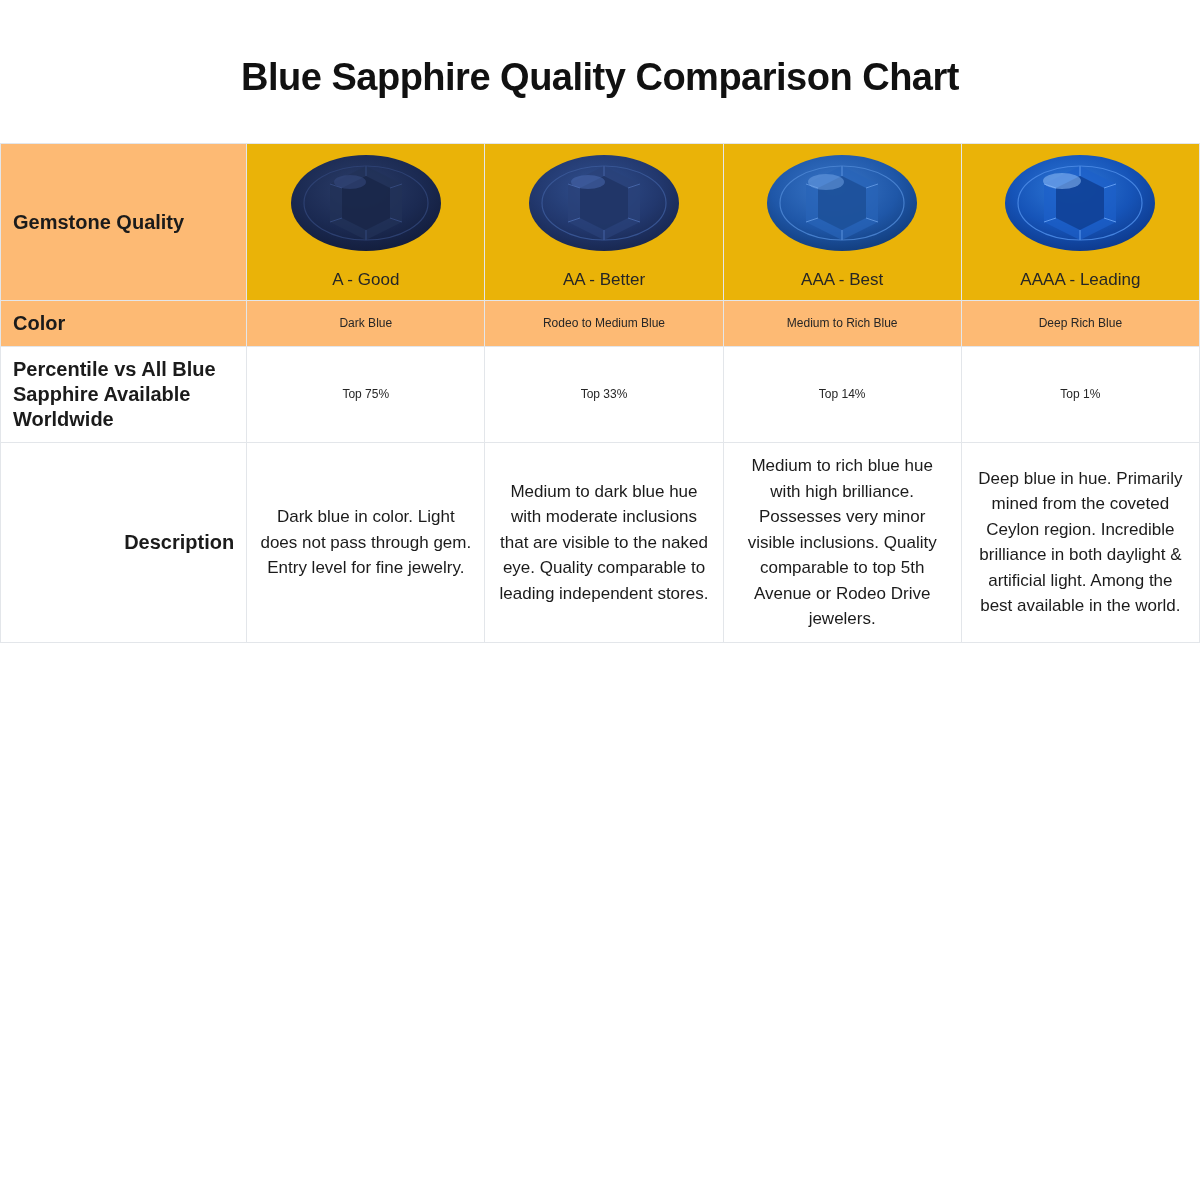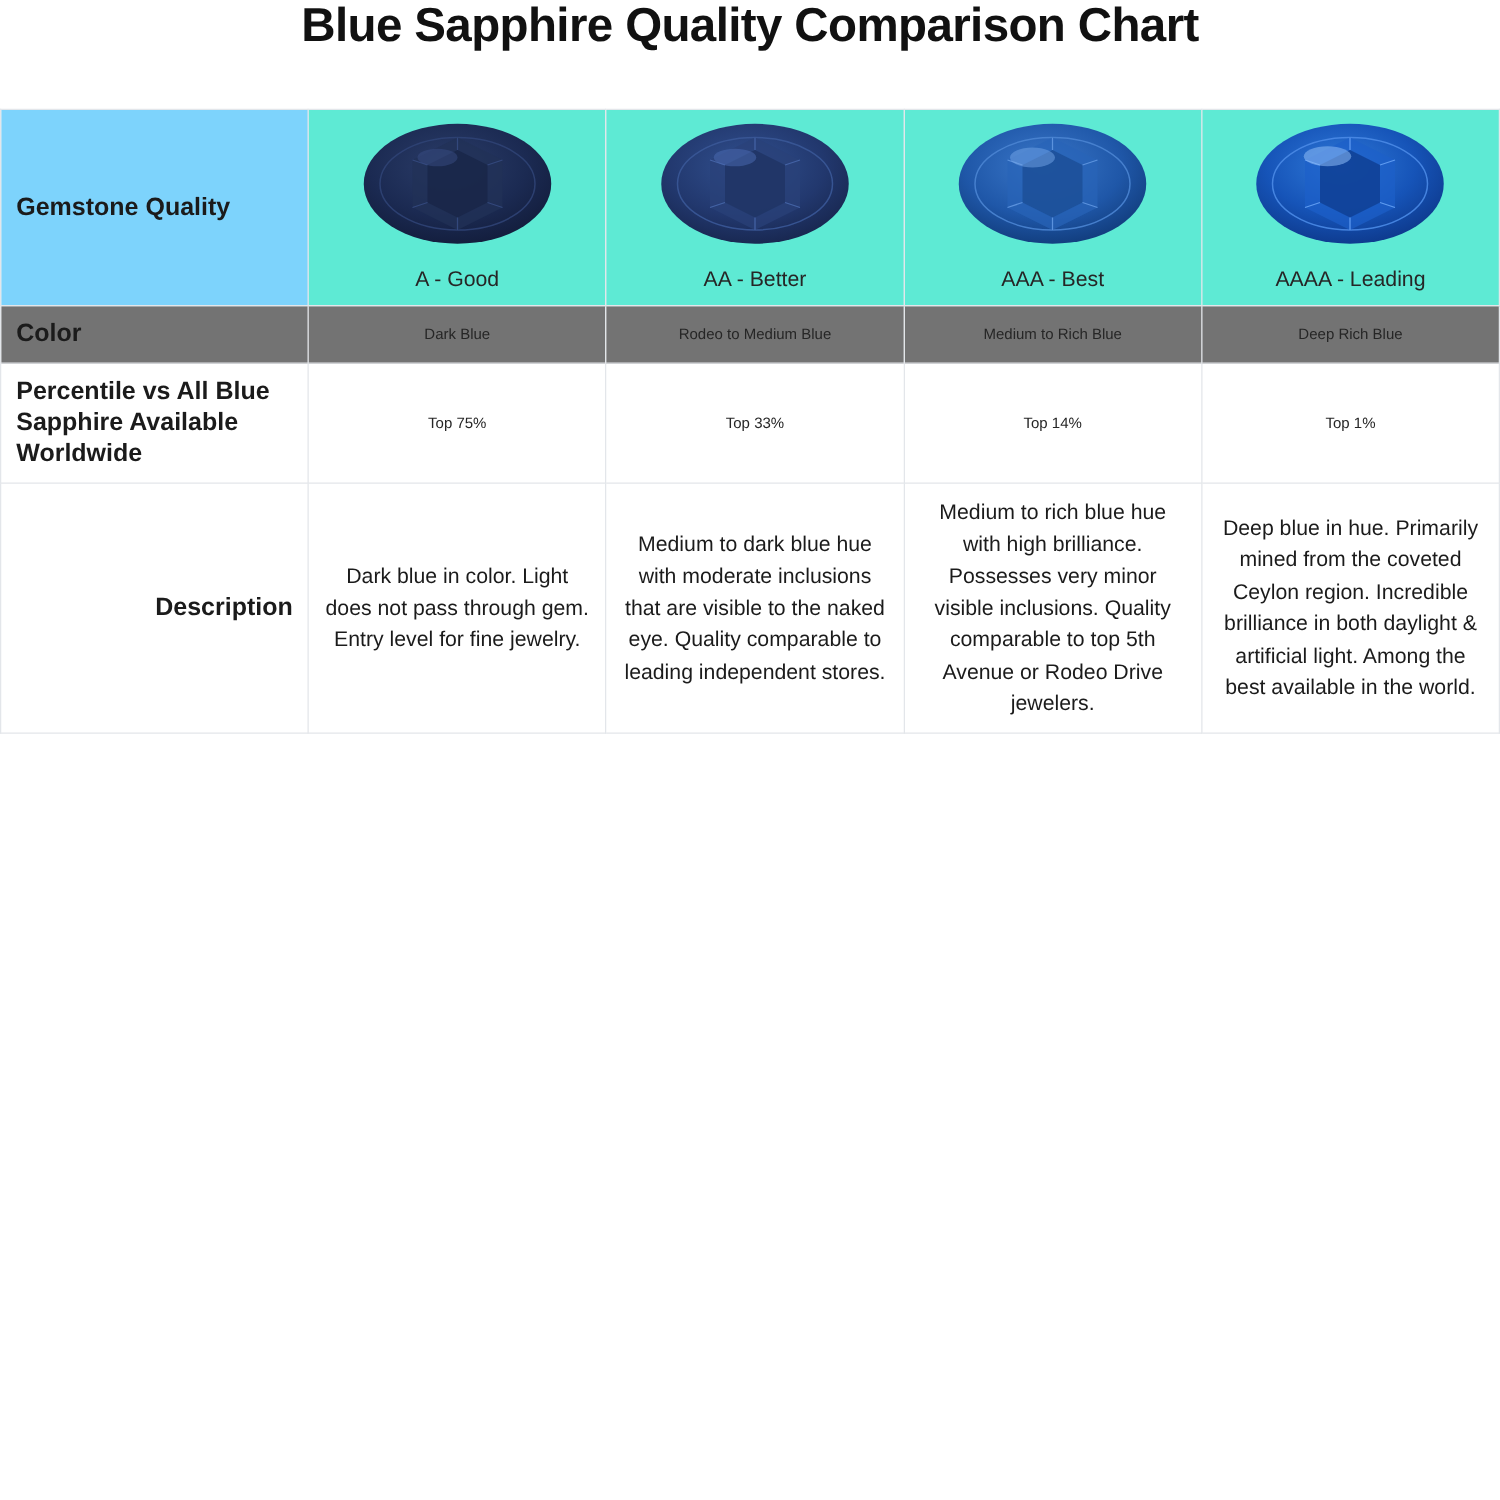--- a/index.html
+++ b/index.html
@@ -16,20 +16,21 @@
     width: 1200px;
     height: 1200px;
     position: relative;
     overflow: hidden;
   }
   #title {
     text-align: center;
     font-size: 38px;
     font-weight: bold;
     letter-spacing: -0.5px;
+    padding-top: 56px;
     padding-bottom: 44px;
     color: #111111;
   }
   table.chart {
     width: 1200px;
     border-collapse: collapse;
     table-layout: fixed;
   }
   table.chart col.label-col { width: 246px; }
   table.chart col.data-col { width: 238px; }
@@ -45,23 +46,23 @@
     text-align: left;
     padding-left: 32px;
     line-height: 1.25;
   }
   td.cell {
     font-size: 12px;
     text-align: center;
     color: #262626;
     line-height: 1.35;
   }
-  tr.shaded td { background: #737373; }
-  tr.header-row td { background: #5eead4; }
-  tr.header-row td.rowlabel { background: #7dd3fc; }
+  tr.shaded td { background: #fdba74; }
+  tr.header-row td { background: #eab308; }
+  tr.header-row td.rowlabel { background: #fdba74; }
   td.gemcell {
     padding-top: 22px;
     padding-bottom: 18px;
     text-align: center;
   }
   .gem-wrap {
     width: 100%;
     display: flex;
     flex-direction: column;
     align-items: center;

